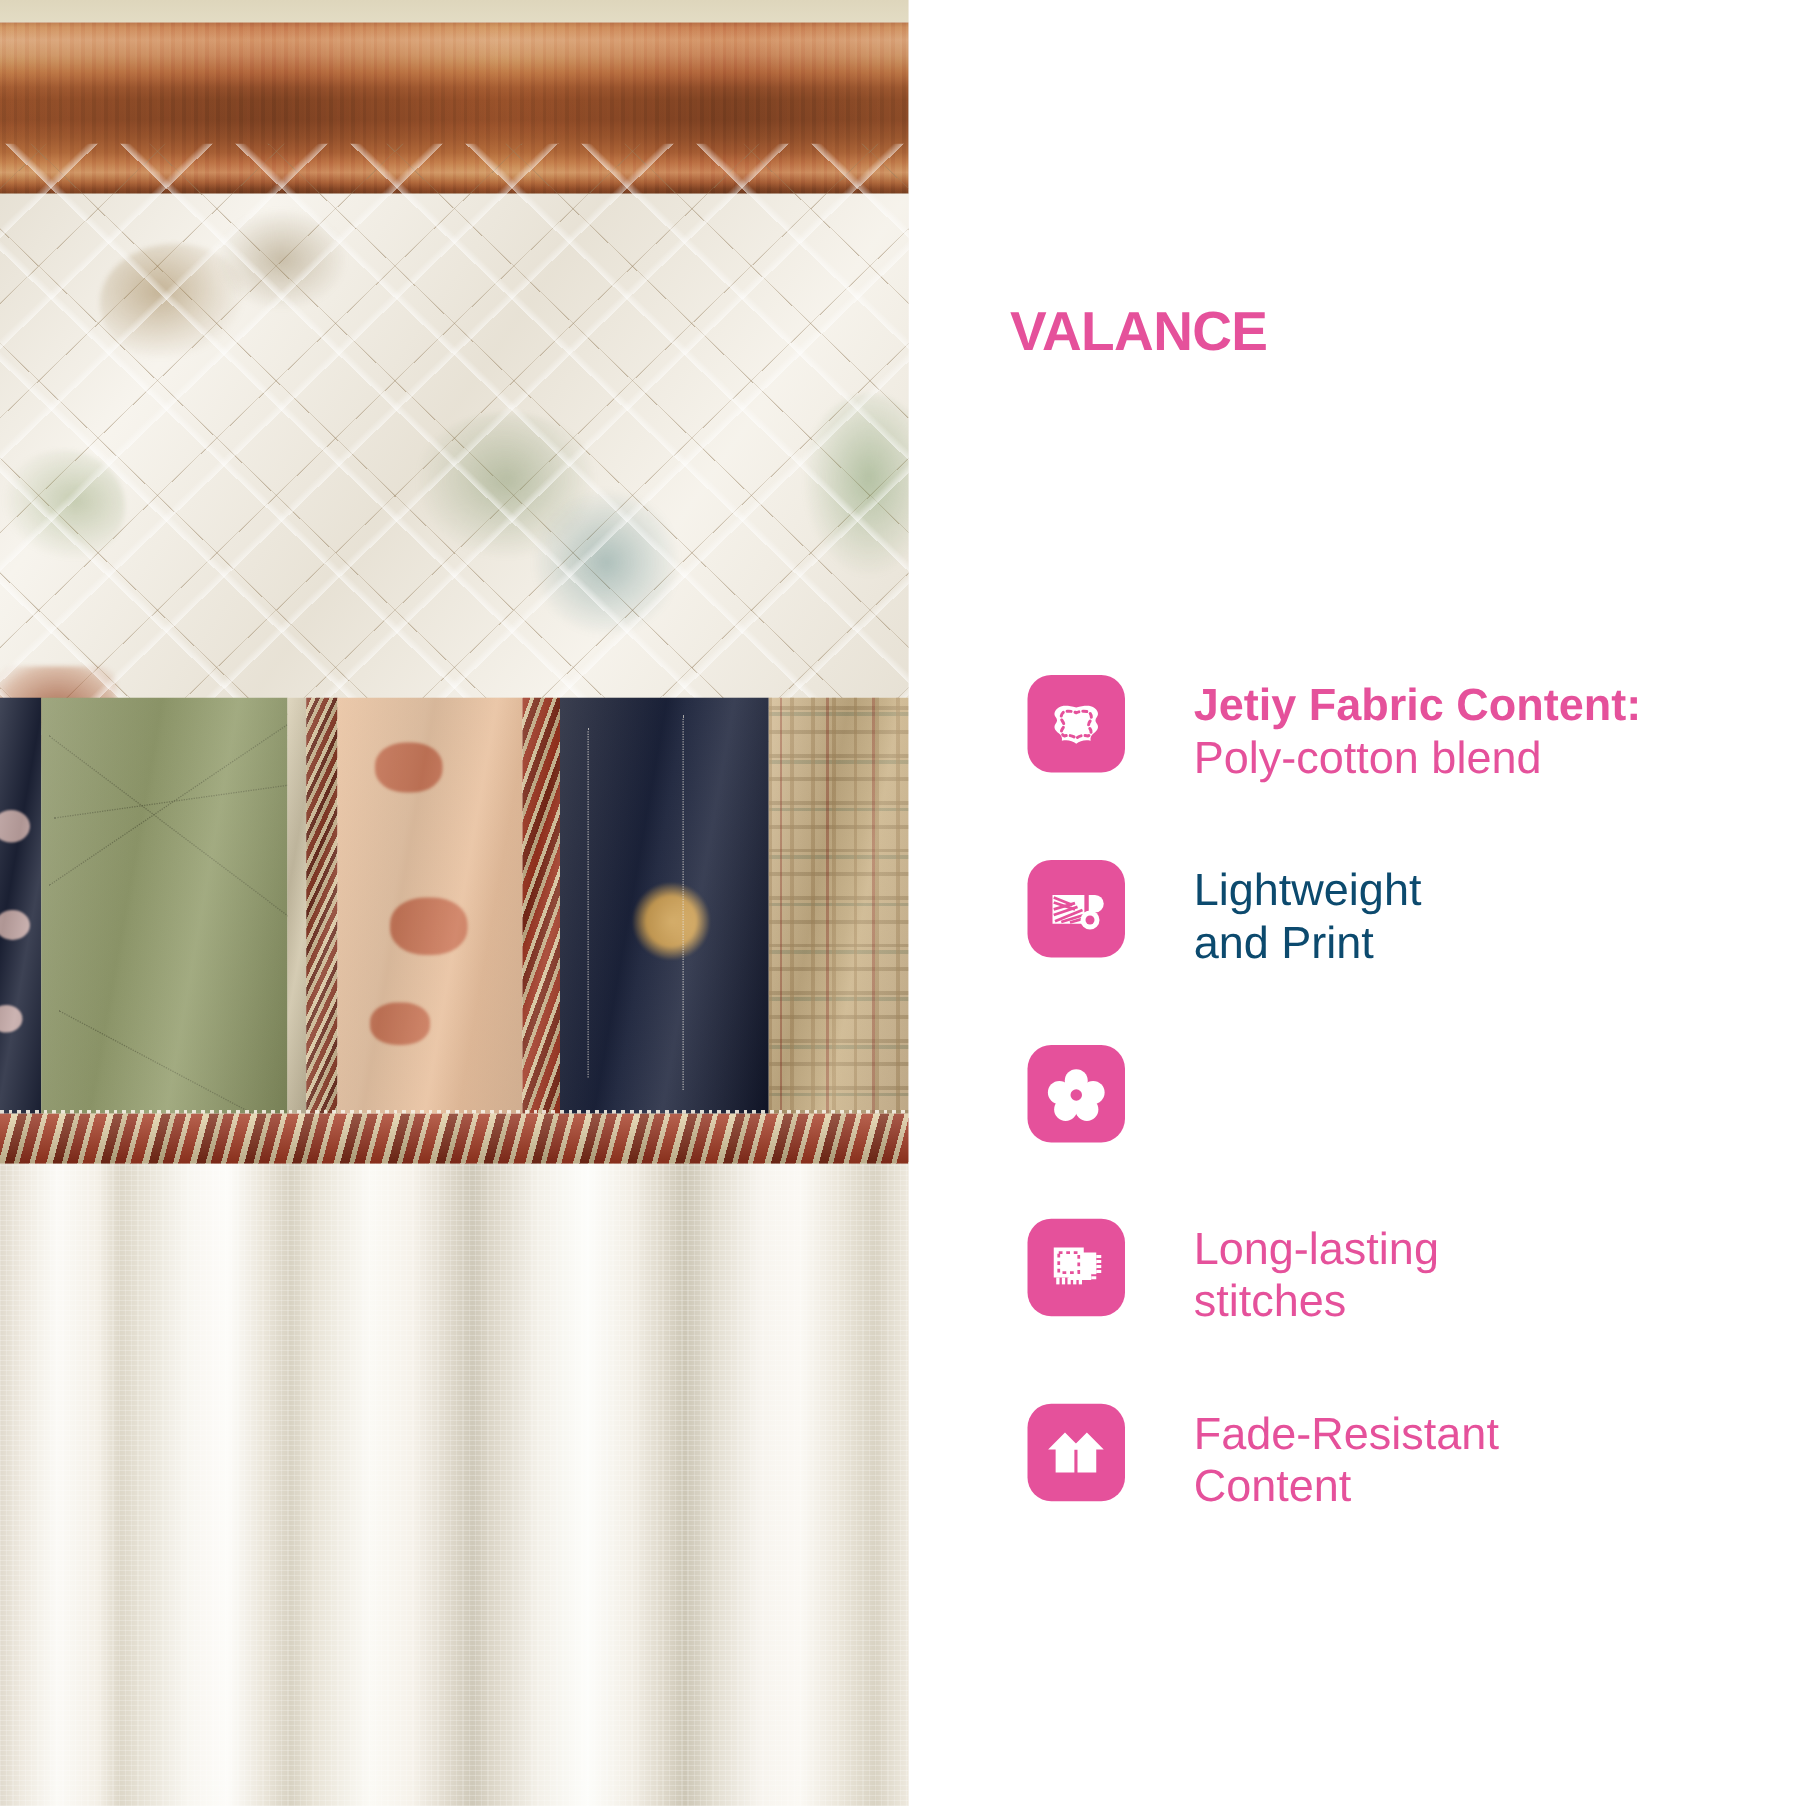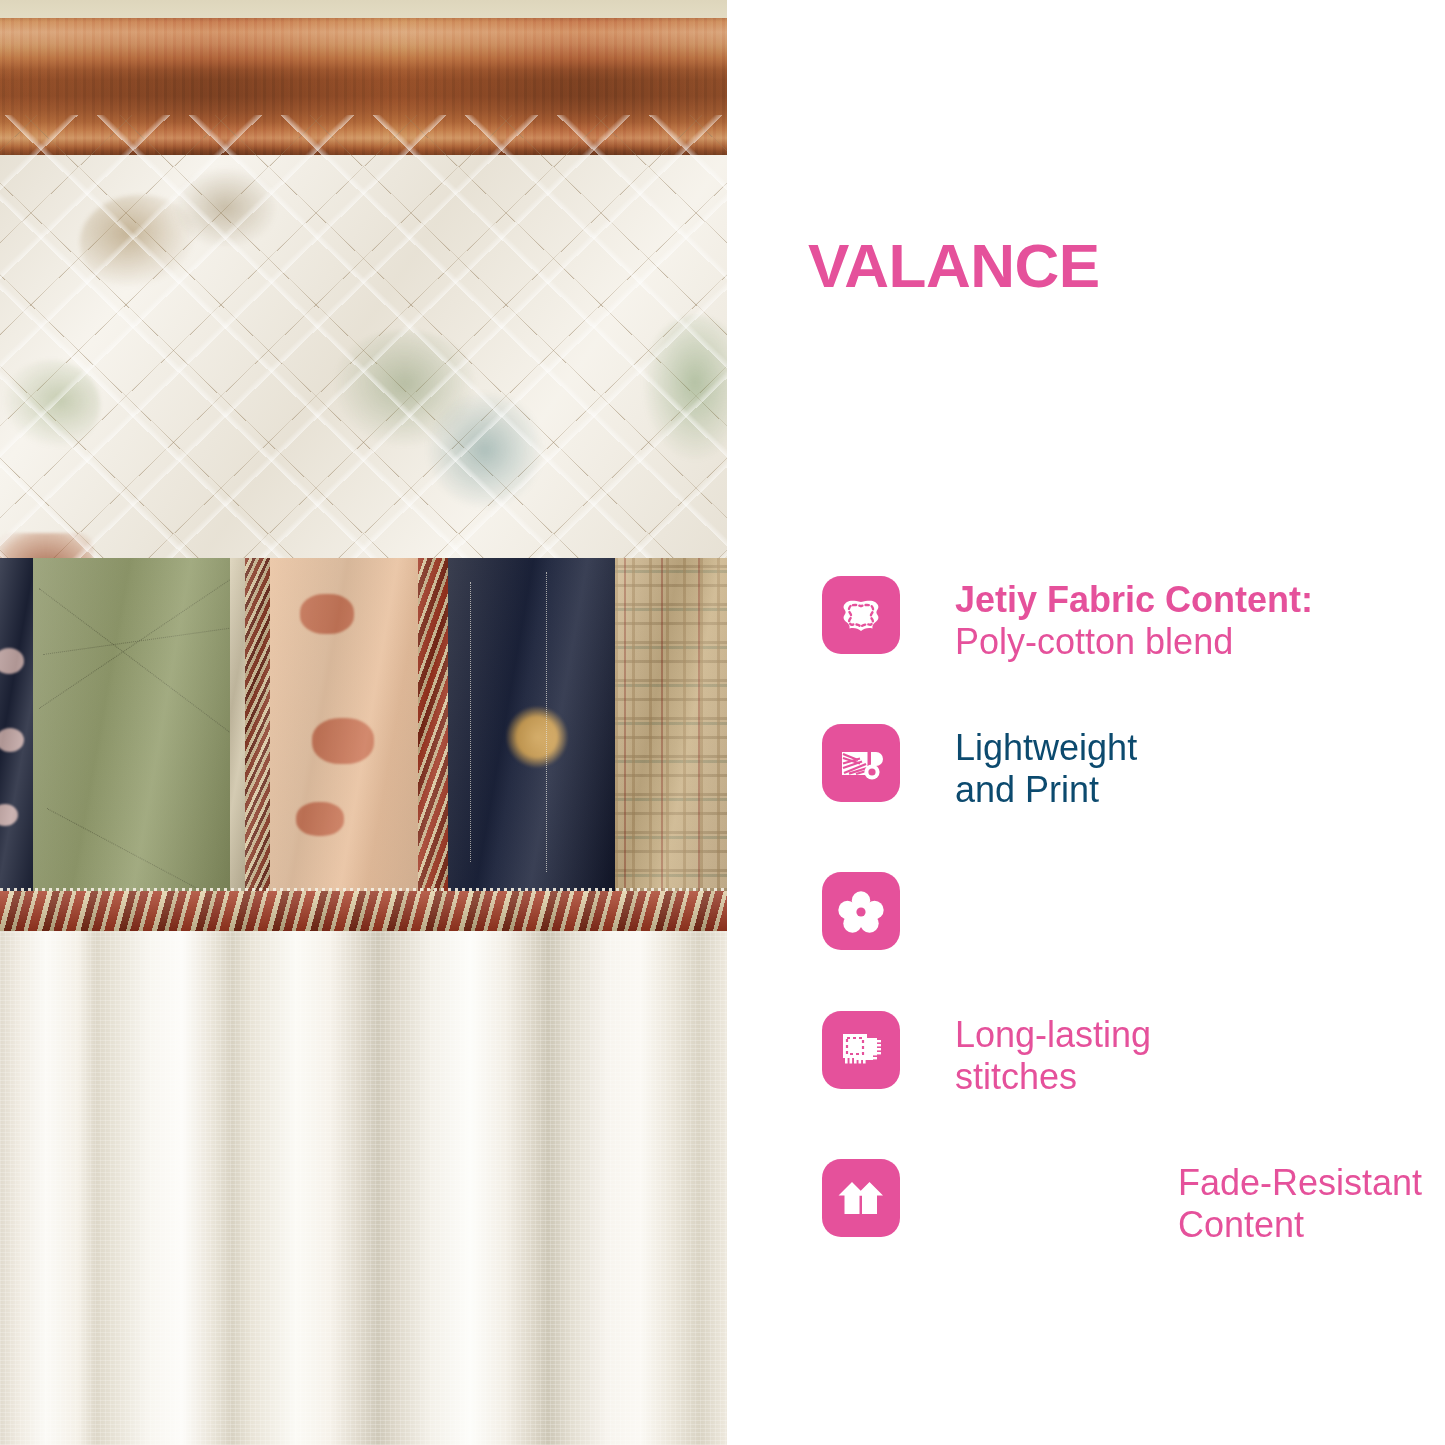--- a/index.html
+++ b/index.html
@@ -103,25 +103,25 @@
   .curtain::after{content:"";position:absolute;inset:0;
       background:
         repeating-linear-gradient(0deg,rgba(255,255,255,0.35) 0px,rgba(255,255,255,0.35) 1px,transparent 1px,transparent 4px),
         repeating-linear-gradient(90deg,rgba(255,255,255,0.28) 0px,rgba(255,255,255,0.28) 1px,transparent 1px,transparent 5px);
       opacity:0.65;}
 
   
   .content{position:absolute;left:727px;top:0;width:718px;height:1445px;background:#ffffff;}
 
   .headline{position:absolute;left:81px;top:236px;width:600px;
-      font-size:62px;line-height:59px;font-weight:700;letter-spacing:-0.5px;}
+      font-size:44px;line-height:59px;font-weight:700;letter-spacing:-0.5px;}
 
   .features{position:absolute;left:95px;top:540px;width:600px;}
-  .frow{display:flex;align-items:flex-start;margin-bottom:61px;margin-top:36px;}
-  .frow:last-child{margin-bottom:0;justify-content:space-between;}
+  .frow{display:flex;align-items:flex-start;margin-bottom:61px;}
+  .frow:last-child{margin-bottom:0;}
   .tile{flex:0 0 auto;width:78px;height:78px;border-radius:19px;
         display:flex;align-items:center;justify-content:center;}
   .ftext{margin-left:55px;font-size:36px;line-height:42px;font-weight:400;padding-top:3px;}
   .ftext b{font-weight:700;display:block;}
   .tile svg{display:block;}
 </style>
 </head>
 <body>
 
 <div class="canvas">

